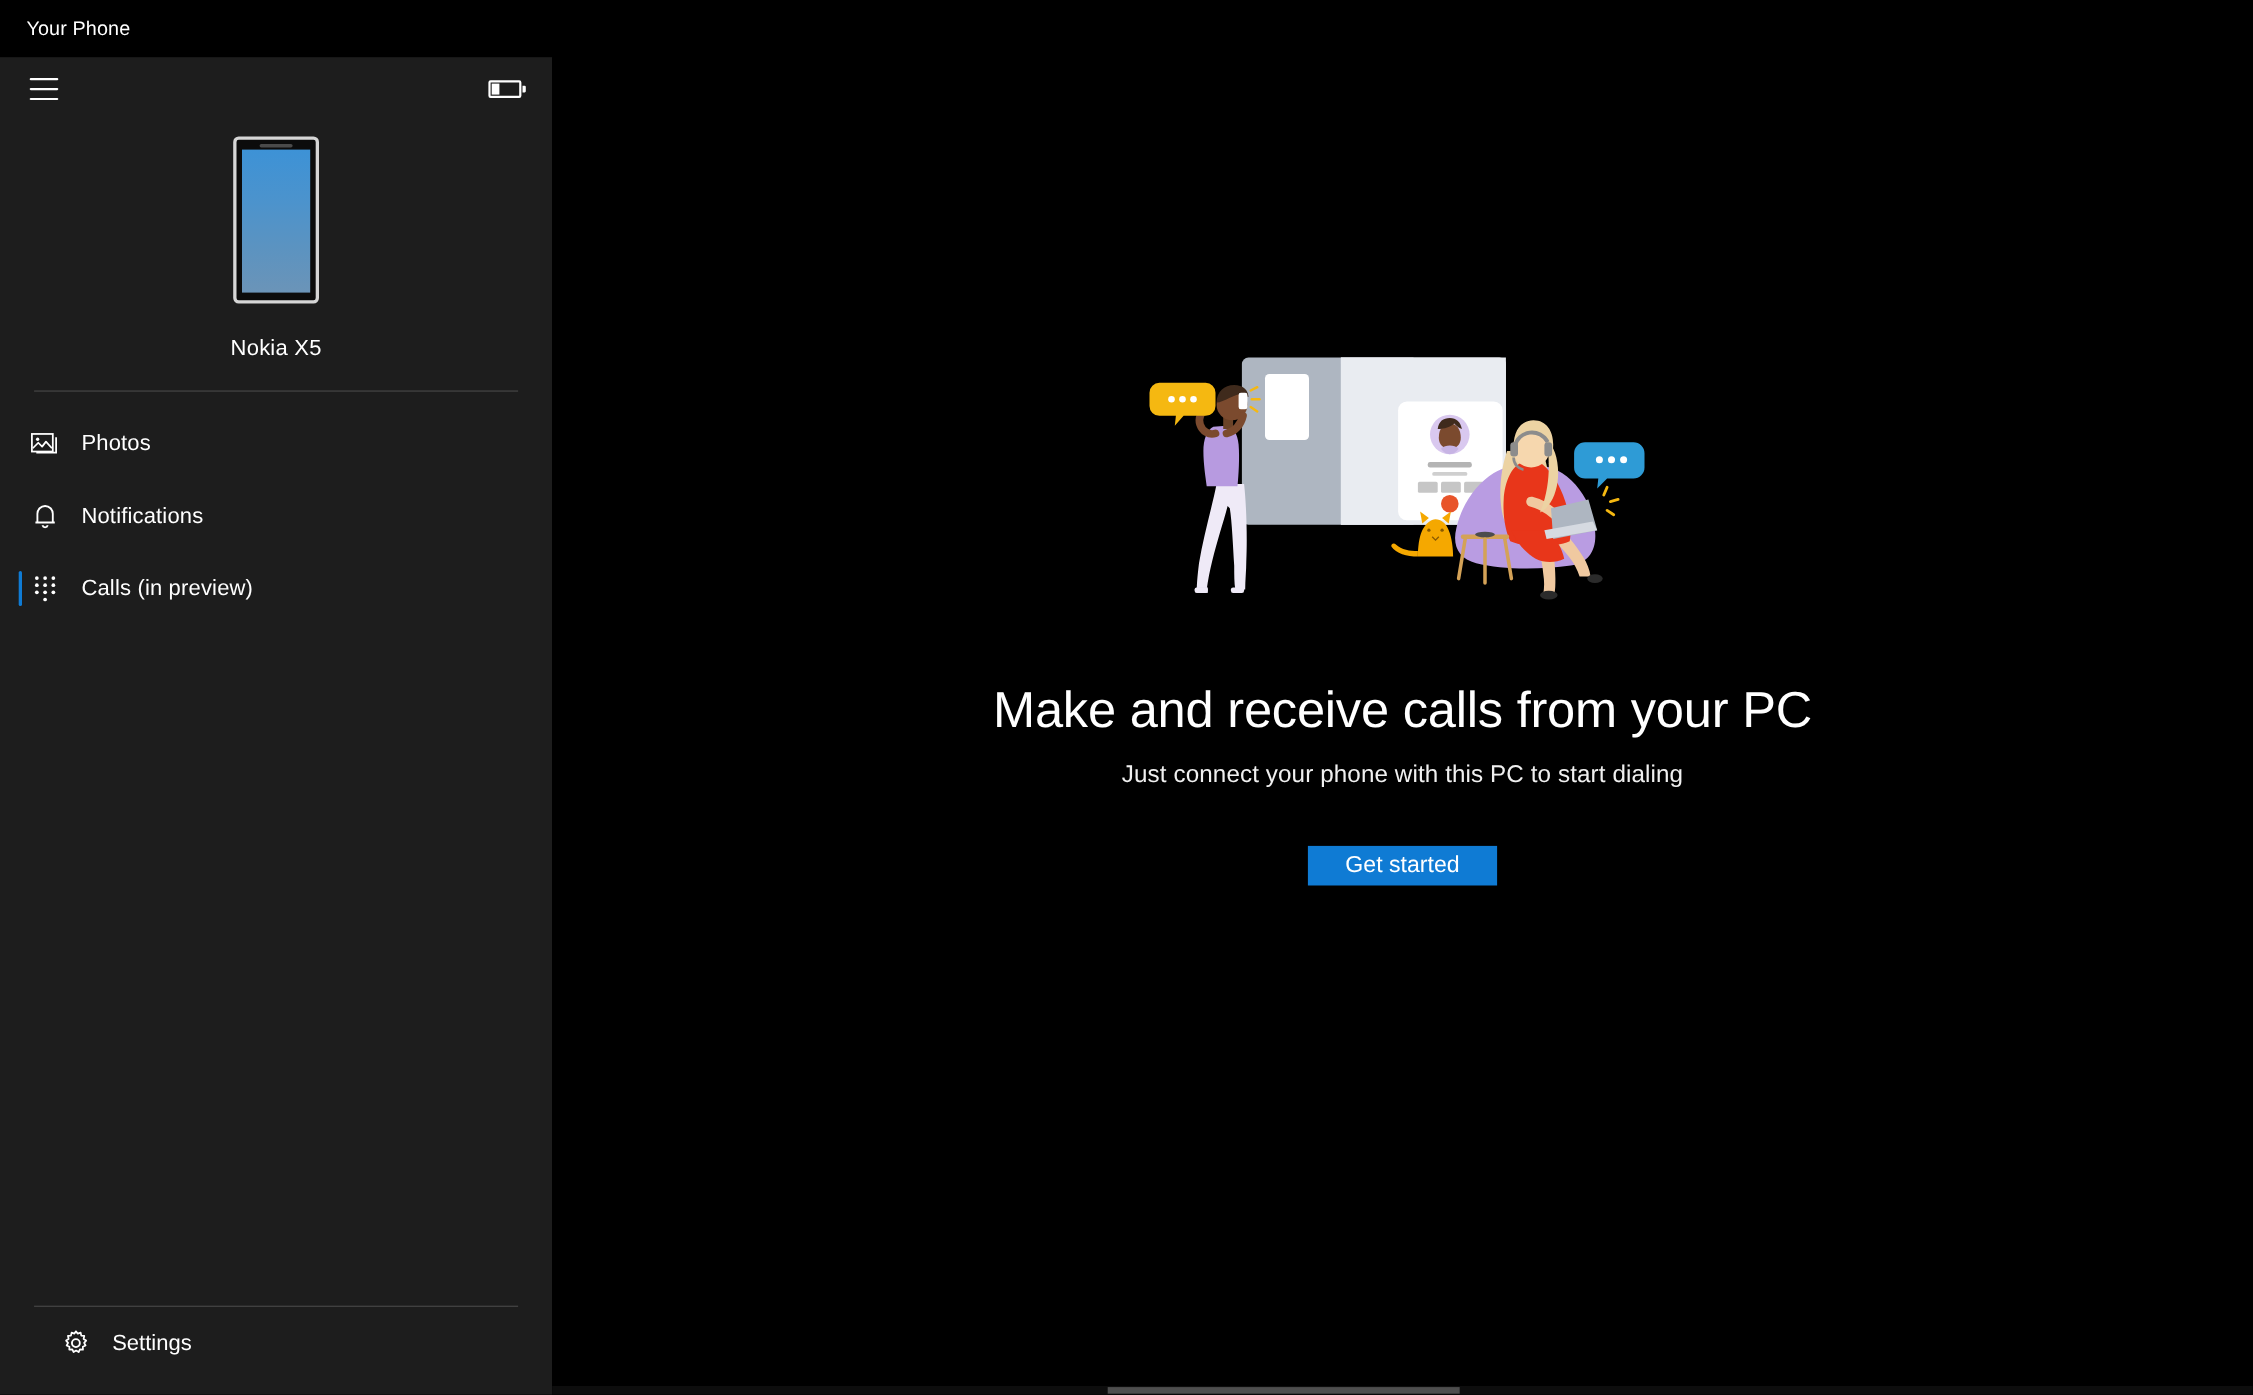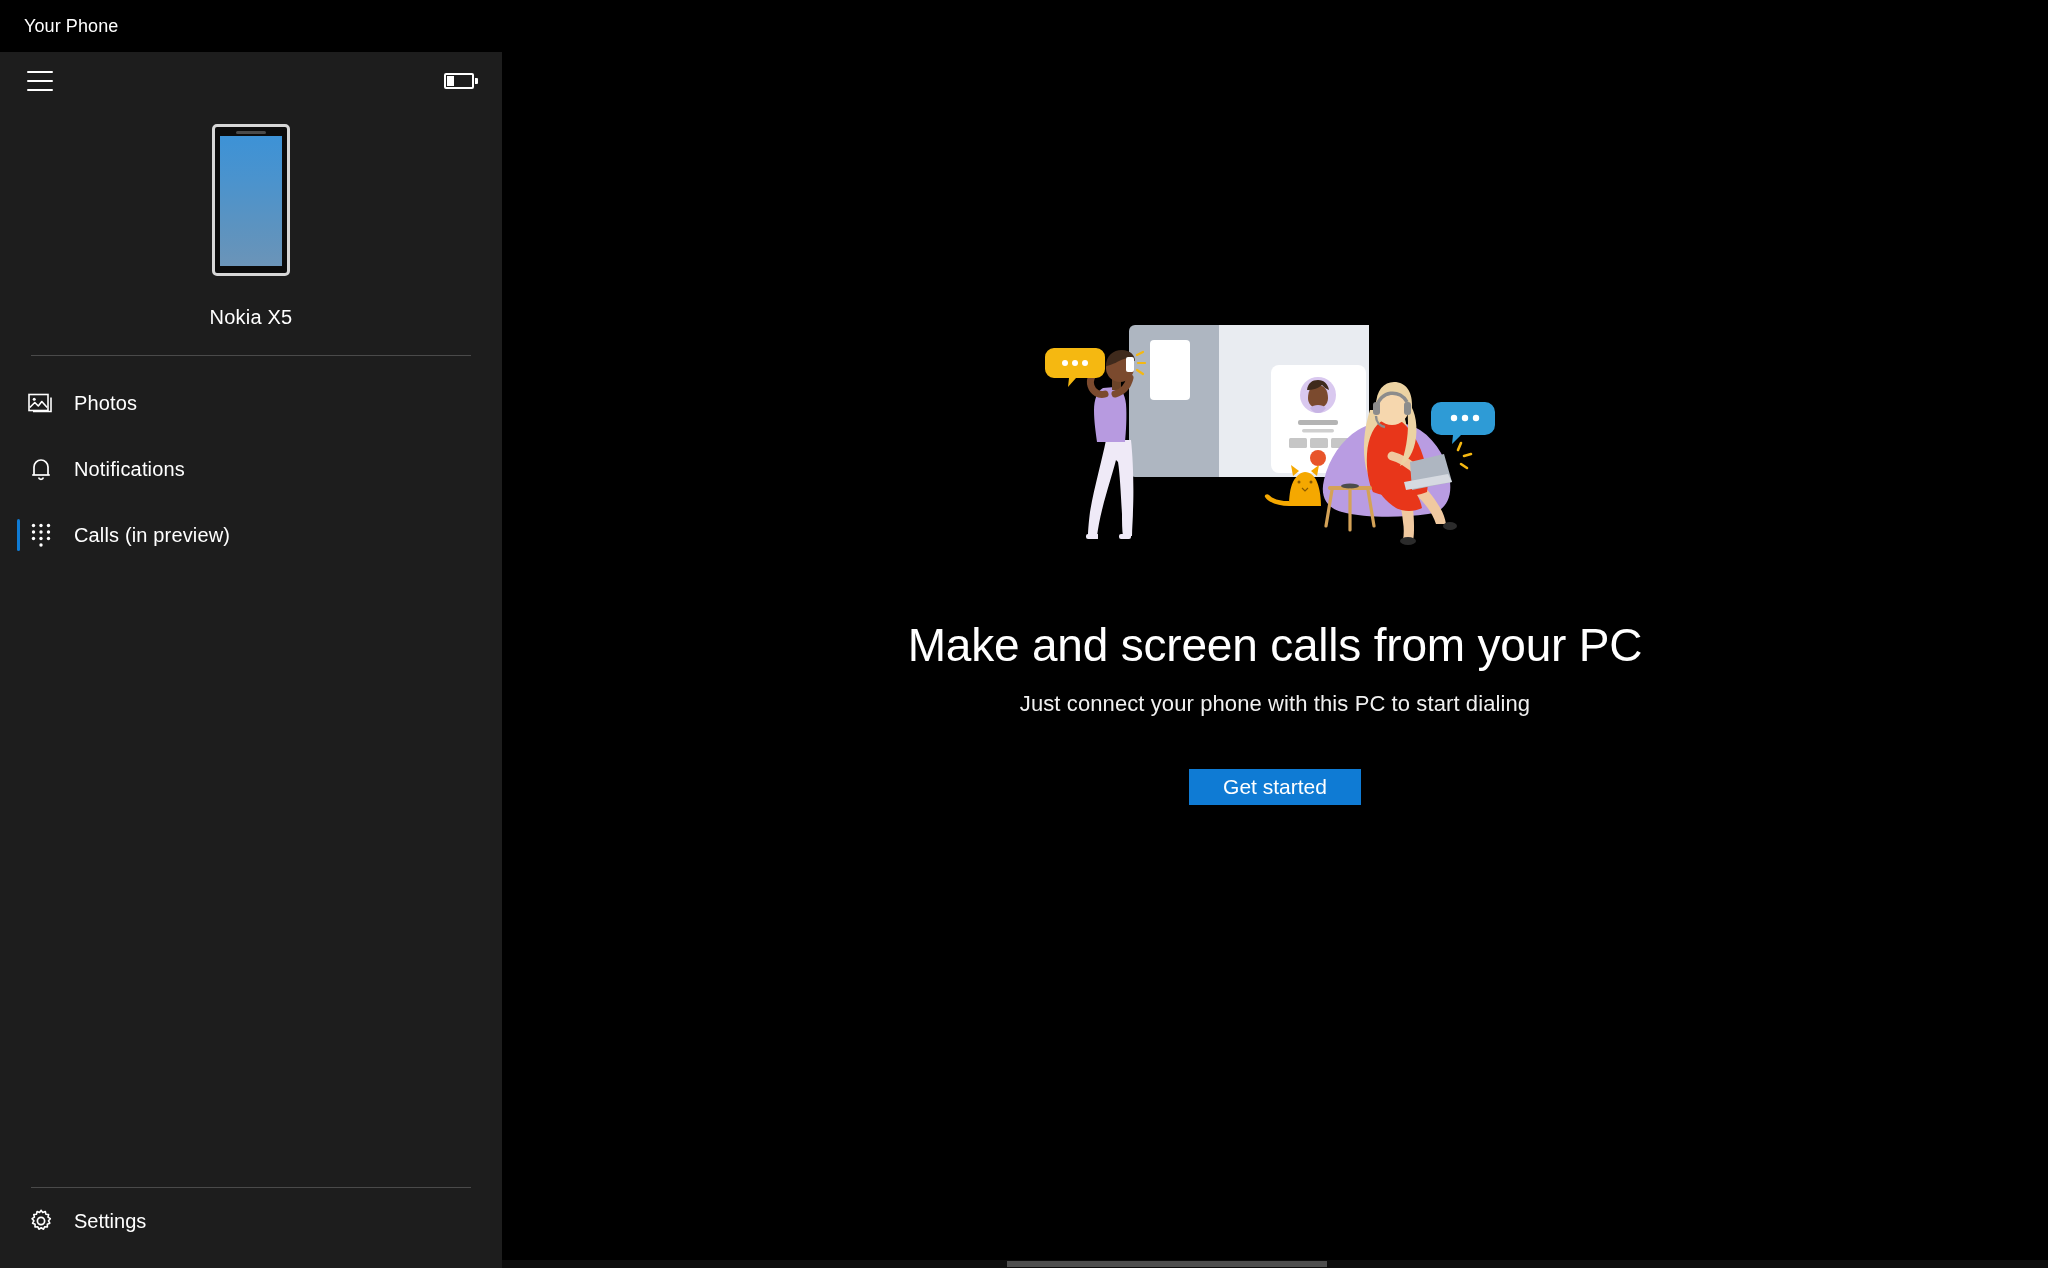--- a/index.html
+++ b/index.html
@@ -61,21 +61,21 @@
     padding-left:24px; cursor:pointer;
   }
   .nav-item .sel { position:absolute; left:17px; top:50%; transform:translateY(-50%); width:3px; height:32px; background:#0f7bd4; border-radius:2px; display:none; }
   .nav-item.selected .sel { display:block; }
   .nav-item .ico { width:34px; height:34px; flex:0 0 34px; display:flex; align-items:center; justify-content:center; margin-right:16px; }
   .nav-item .ico svg { display:block; }
   .nav-item .lbl { color:#ffffff; font-size:20px; letter-spacing:0.15px; }
 
   .nav-spacer { flex:1; }
   .settings-wrap { padding-bottom:14px; }
-  .settings-item { height:66px; display:flex; align-items:center; padding-left:24px; cursor:pointer; }
+  .settings-item { height:66px; display:flex; align-items:center; padding-left:24px; cursor:pointer;margin-left:28px; }
   .settings-item .ico { width:34px; height:34px; flex:0 0 34px; display:flex; align-items:center; justify-content:center; margin-right:16px; }
   .settings-item .lbl { color:#ffffff; font-size:20px; }
 
   
   .main {
     flex:1; background:#000000; position:relative;
     display:flex; flex-direction:column; align-items:center;
     padding-top:0;
   }
   .hero-art { margin-top:258px; width:470px; height:270px; }
@@ -296,21 +296,21 @@
           <circle cx="436" cy="108" r="3.2" fill="#ffffff"></circle>
 
           <rect x="288" y="176" width="44" height="4" rx="2" fill="#d4a257"></rect>
           <ellipse cx="310" cy="176" rx="9" ry="2.6" fill="#4c4c4c"></ellipse>
           <path d="M292 180 l-6 36" stroke="#d4a257" stroke-width="3.2" stroke-linecap="round"></path>
           <path d="M328 180 l6 36" stroke="#d4a257" stroke-width="3.2" stroke-linecap="round"></path>
           <path d="M310 180 l0 40" stroke="#d4a257" stroke-width="3.2" stroke-linecap="round"></path>
         </svg>
       </div>
 
-      <div class="headline">Make and screen calls from your PC</div>
+      <div class="headline">Make and receive calls from your PC</div>
       <div class="subhead">Just connect your phone with this PC to start dialing</div>
       <button class="cta">Get started</button>
 
       <div class="hscroll">
         <div class="thumb"></div>
       </div>
     </div>
 
   </div>
 </div>

